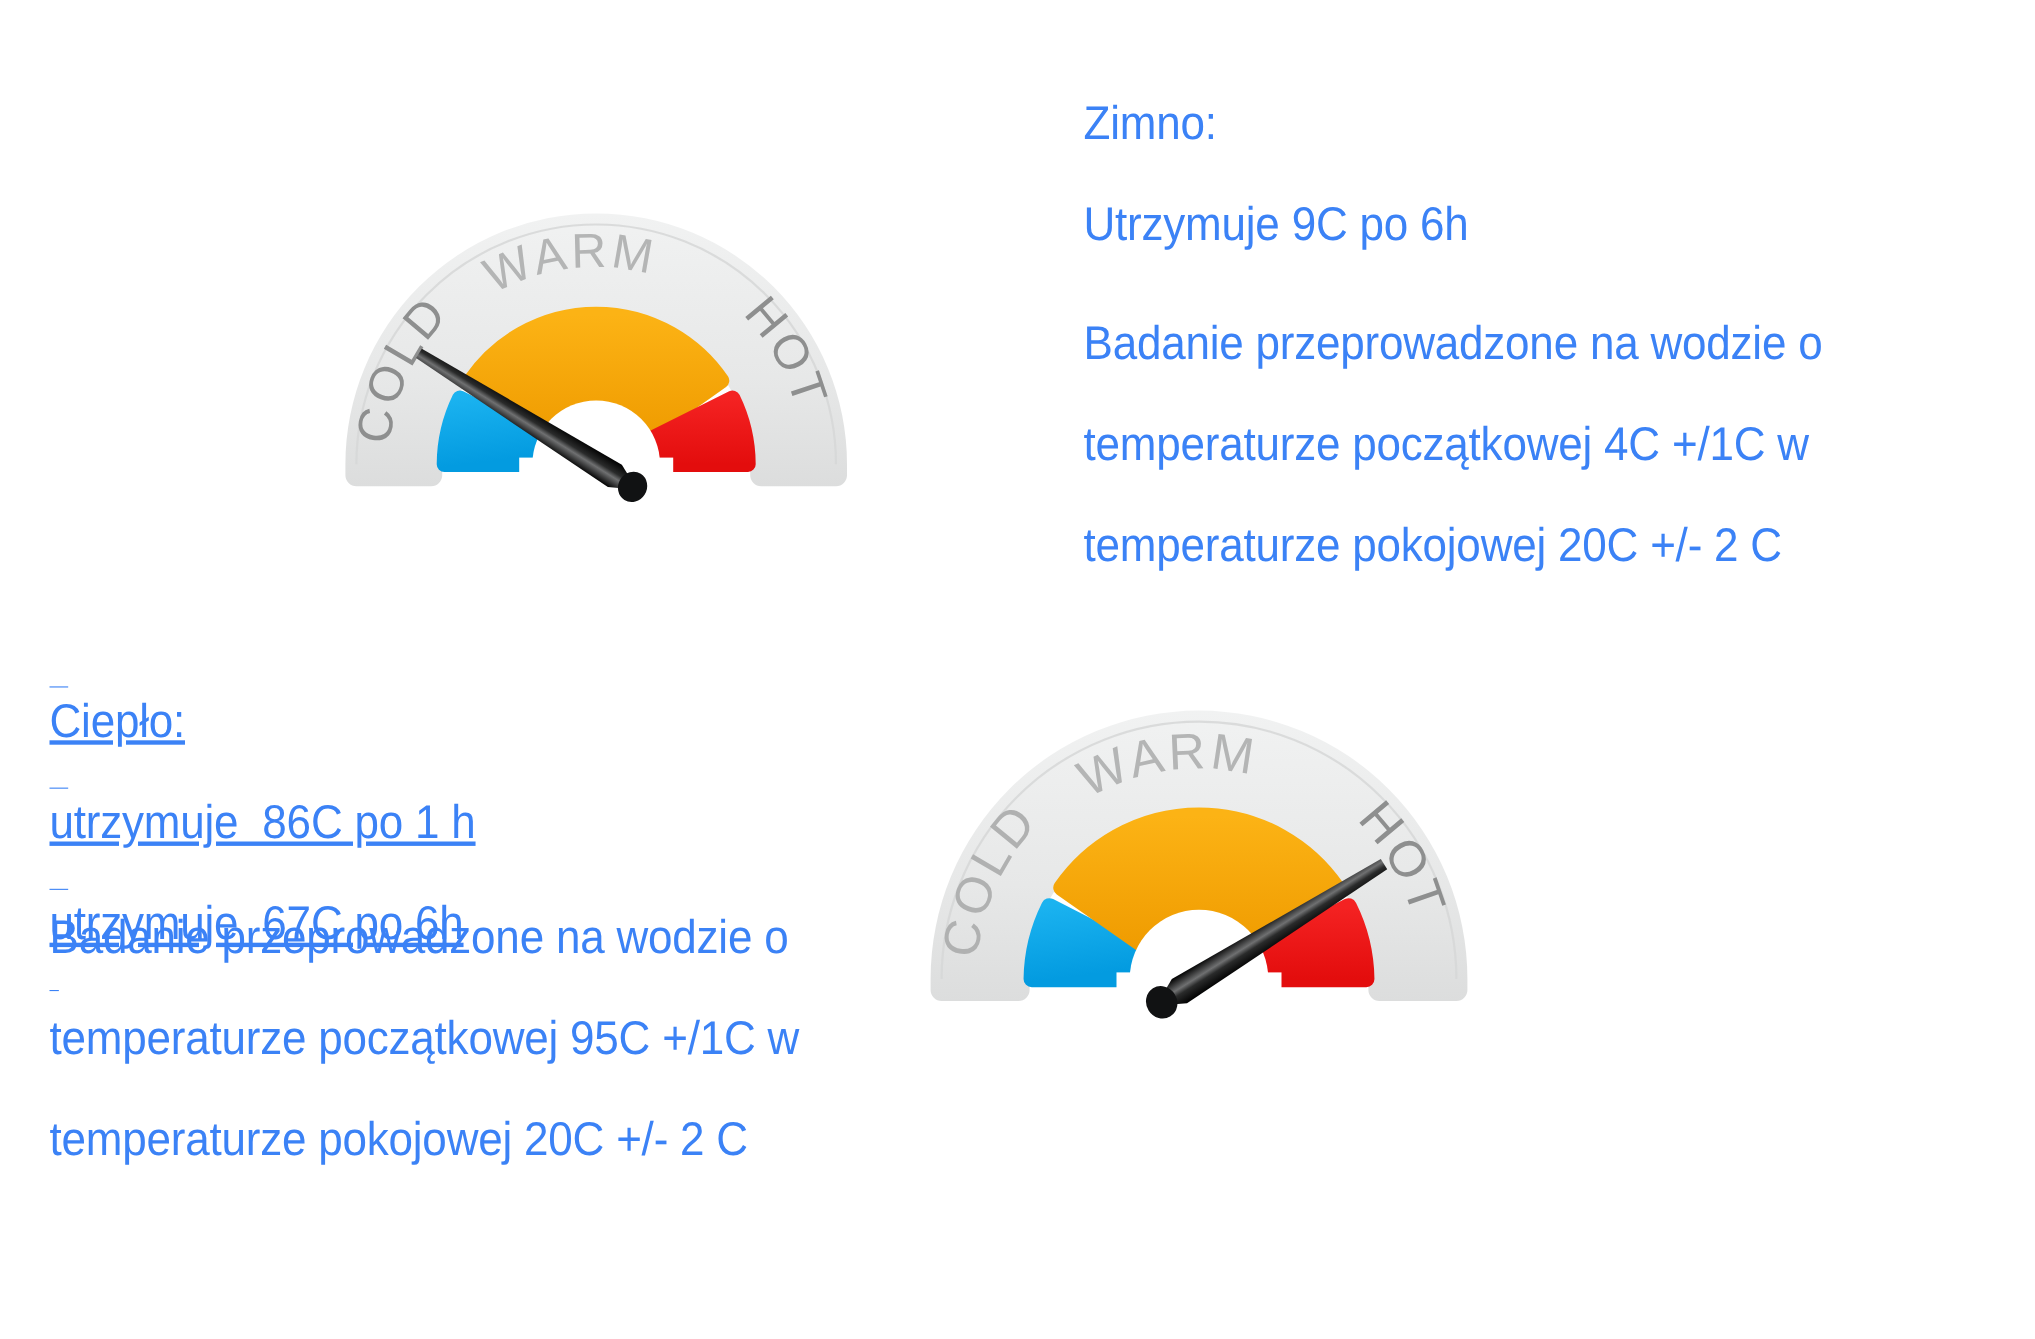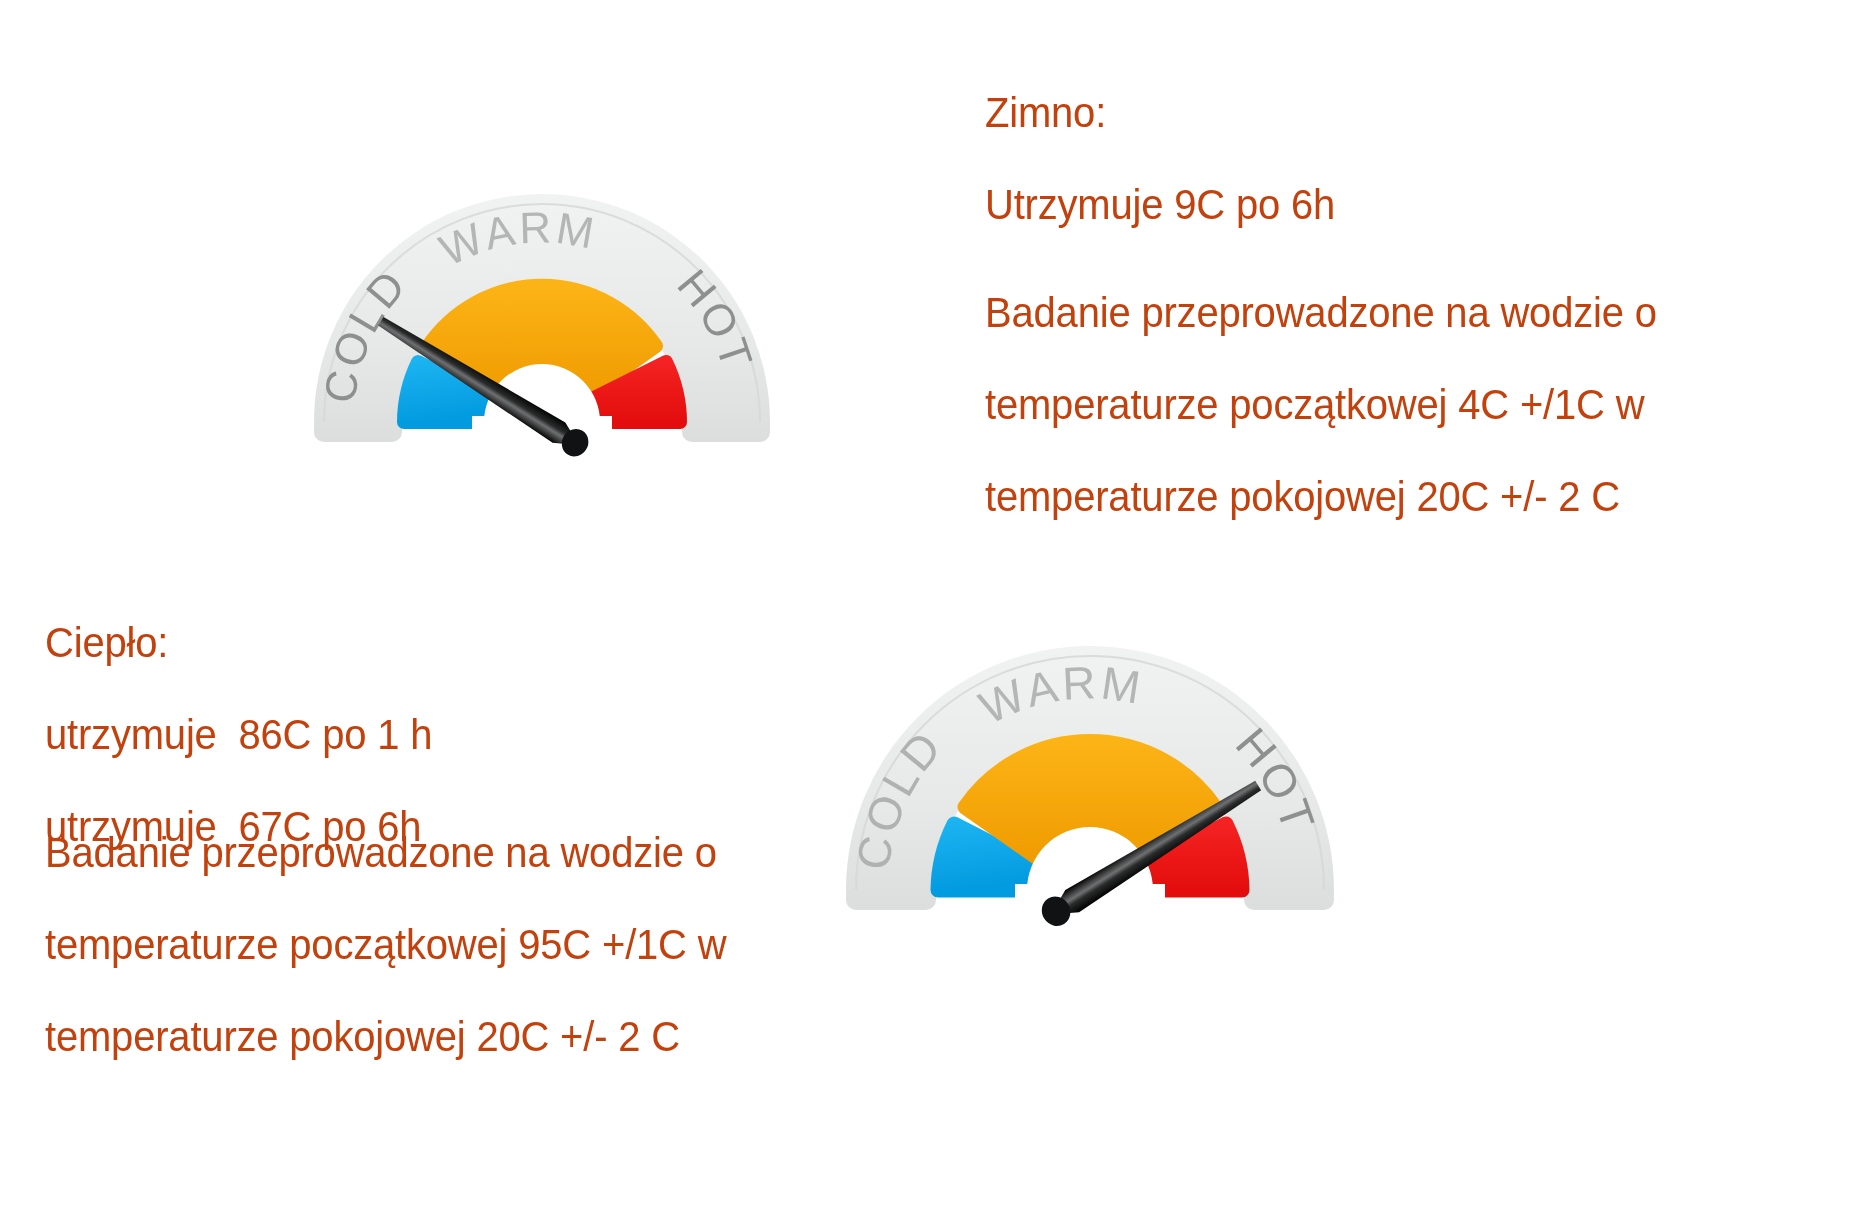--- a/index.html
+++ b/index.html
@@ -20,21 +20,21 @@
     position: absolute;
     left: 0; top: 0;
     width: 1850px;
     height: 1217px;
   }
 
   
   .textblock {
     position: absolute;
     font-family: "Liberation Sans", "DejaVu Sans", sans-serif;
-    color: #c2410c;
+    color: #3b82f6;
     white-space: pre;
     letter-spacing: -0.2px;
   }
   .textline {
     display: block;
     font-size: 43px;
     line-height: 56px;
     transform: scaleX(0.93);
     transform-origin: left center;
     white-space: pre;
@@ -43,21 +43,22 @@
   #cold-text-block {
     left: 985px;
     top: 48px;
   }
   #cold-study-block {
     left: 985px;
     top: 248px;
   }
   #hot-text-block {
     left: 45px;
-    top: 578px;
+    top: 592px;
+    text-decoration: underline;
   }
   #hot-study-block {
     left: 45px;
     top: 788px;
   }
 
   
   .gauge {
     position: absolute;
   }

